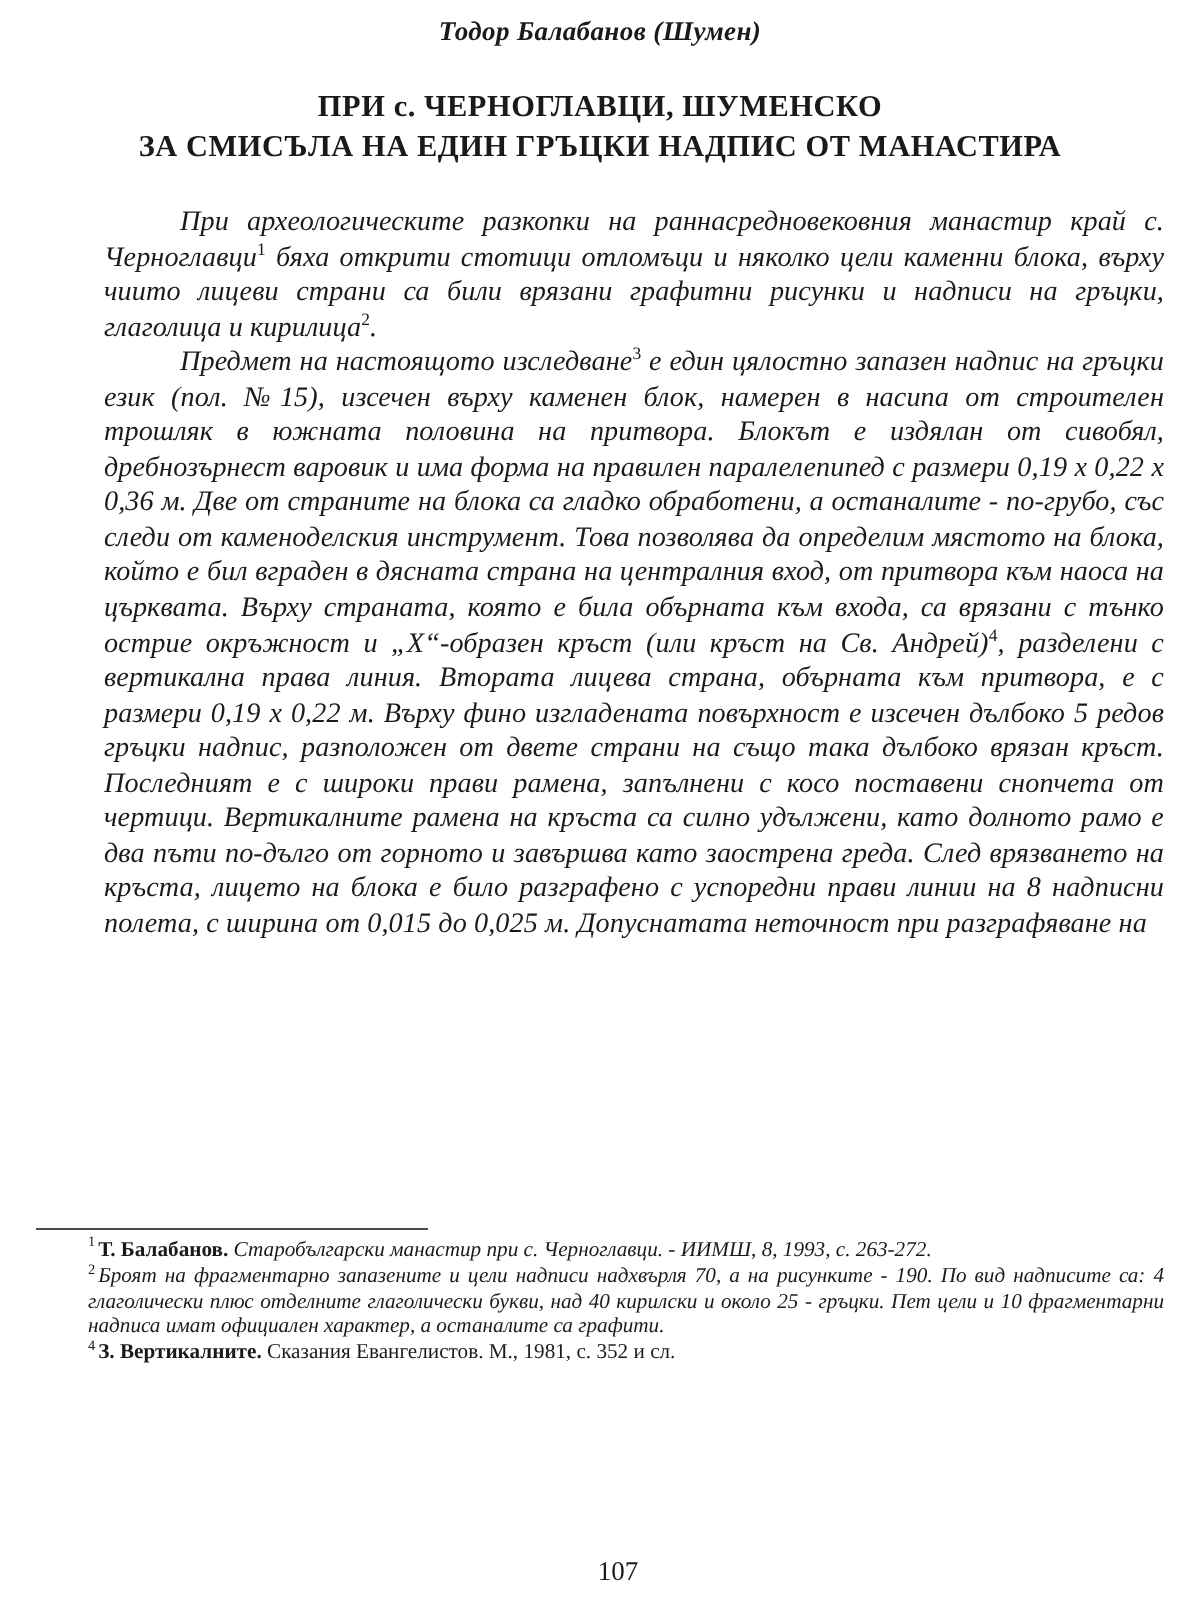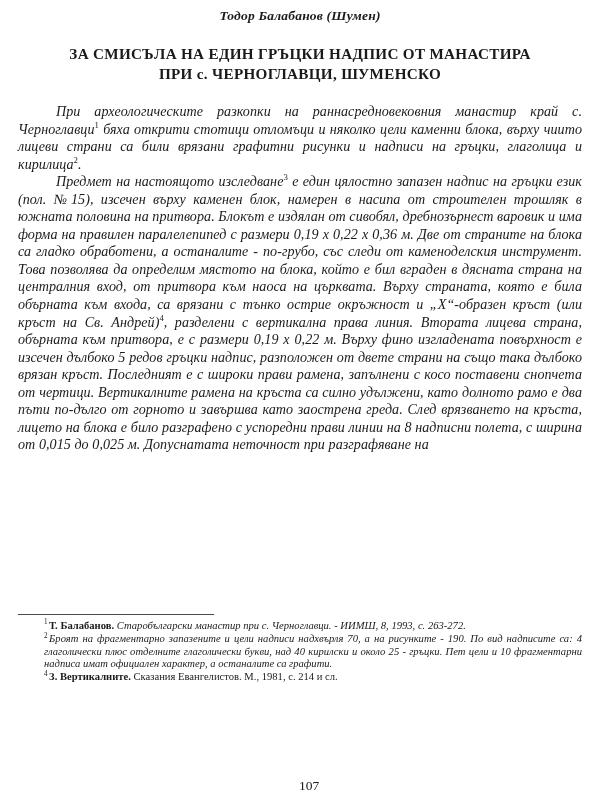--- a/index.html
+++ b/index.html
@@ -50,20 +50,21 @@
 
   
   .body-text {
     margin-top: 19px;
     font-style: italic;
     font-size: 14.1px;
     line-height: 17.55px;
     text-align: justify;
     text-justify: inter-word;
     letter-spacing: 0.05px;
+    margin-left: 34px;
   }
   .body-text p {
     margin: 0;
     text-indent: 38px;
   }
   .body-text p + p { margin-top: 0; }
 
   sup {
     font-size: 0.62em;
     vertical-align: super;
@@ -125,41 +126,41 @@
   }
 </style>
 </head>
 <body>
 
 <div class="page">
 
   <div class="author-line">Тодор Балабанов (Шумен)</div>
 
   <div class="article-title">
+    <span class="tline">ПРИ с. ЧЕРНОГЛАВЦИ, ШУМЕНСКО</span>
     <span class="tline">ЗА СМИСЪЛА НА ЕДИН ГРЪЦКИ НАДПИС ОТ МАНАСТИРА</span>
-    <span class="tline">ПРИ с. ЧЕРНОГЛАВЦИ, ШУМЕНСКО</span>
   </div>
 
   <div class="body-text">
 
     <p><span>При археологическите разкопки на раннасредновековния манастир край с. Черноглавци</span><sup>1</sup><span> бяха открити стотици отломъци и няколко цели каменни блока, върху чиито лицеви страни са били врязани графитни рисунки и надписи на гръцки, глаголица и кирилица</span><sup>2</sup><span>.</span></p>
 
     <p><span>Предмет на настоящото изследване</span><sup>3</sup><span> е един цялостно запазен надпис на гръцки език (пол. №15), изсечен върху каменен блок, намерен в насипа от строителен трошляк в южната половина на притвора. Блокът е издялан от сивобял, дребнозърнест варовик и има форма на правилен паралелепипед с размери 0,19 х 0,22 х 0,36 м. Две от страните на блока са гладко обработени, а останалите - по-грубо, със следи от каменоделския инструмент. Това позволява да определим мястото на блока, който е бил вграден в дясната страна на централния вход, от притвора към наоса на църквата. Върху страната, която е била обърната към входа, са врязани с тънко острие окръжност и „Х“-образен кръст (или кръст на Св. Андрей)</span><sup>4</sup><span>, разделени с вертикална права линия. Втората лицева страна, обърната към притвора, е с размери 0,19 х 0,22 м. Върху фино изгладената повърхност е изсечен дълбоко 5 редов гръцки надпис, разположен от двете страни на също така дълбоко врязан кръст. Последният е с широки прави рамена, запълнени с косо поставени снопчета от чертици. Вертикалните рамена на кръста са силно удължени, като долното рамо е два пъти по-дълго от горното и завършва като заострена греда. След врязването на кръста, лицето на блока е било разграфено с успоредни прави линии на 8 надписни полета, с ширина от 0,015 до 0,025 м. Допуснатата неточност при разграфяване на</span></p>
 
   </div>
 
   <div class="footnotes">
     <div class="fn-rule"></div>
     <div class="fn-list">
 
       <p class="fn-item"><span class="fn-marker">1</span><span class="fn-author">Т. Балабанов.</span><span class="fn-rest"> Старобългарски манастир при с. Черноглавци. - ИИМШ, 8, 1993, с. 263-272.</span></p>
 
       <p class="fn-item"><span class="fn-marker">2</span><span class="fn-author"></span><span class="fn-rest">Броят на фрагментарно запазените и цели надписи надхвърля 70, а на рисунките - 190. По вид надписите са: 4 глаголически плюс отделните глаголически букви, над 40 кирилски и около 25 - гръцки. Пет цели и 10 фрагментарни надписа имат официален характер, а останалите са графити.</span></p>
 
 
-      <p class="fn-item"><span class="fn-marker">4</span><span class="fn-author">З. Вертикалните.</span><span class="fn-rest fn-upright"> Сказания Евангелистов. М., 1981, с. 214 и сл.</span></p>
+      <p class="fn-item"><span class="fn-marker">4</span><span class="fn-author">З. Вертикалните.</span><span class="fn-rest fn-upright"> Сказания Евангелистов. М., 1981, с. 352 и сл.</span></p>
 
     </div>
   </div>
 
   <div class="page-number">107</div>
 
 </div>
 
 </body></html>

